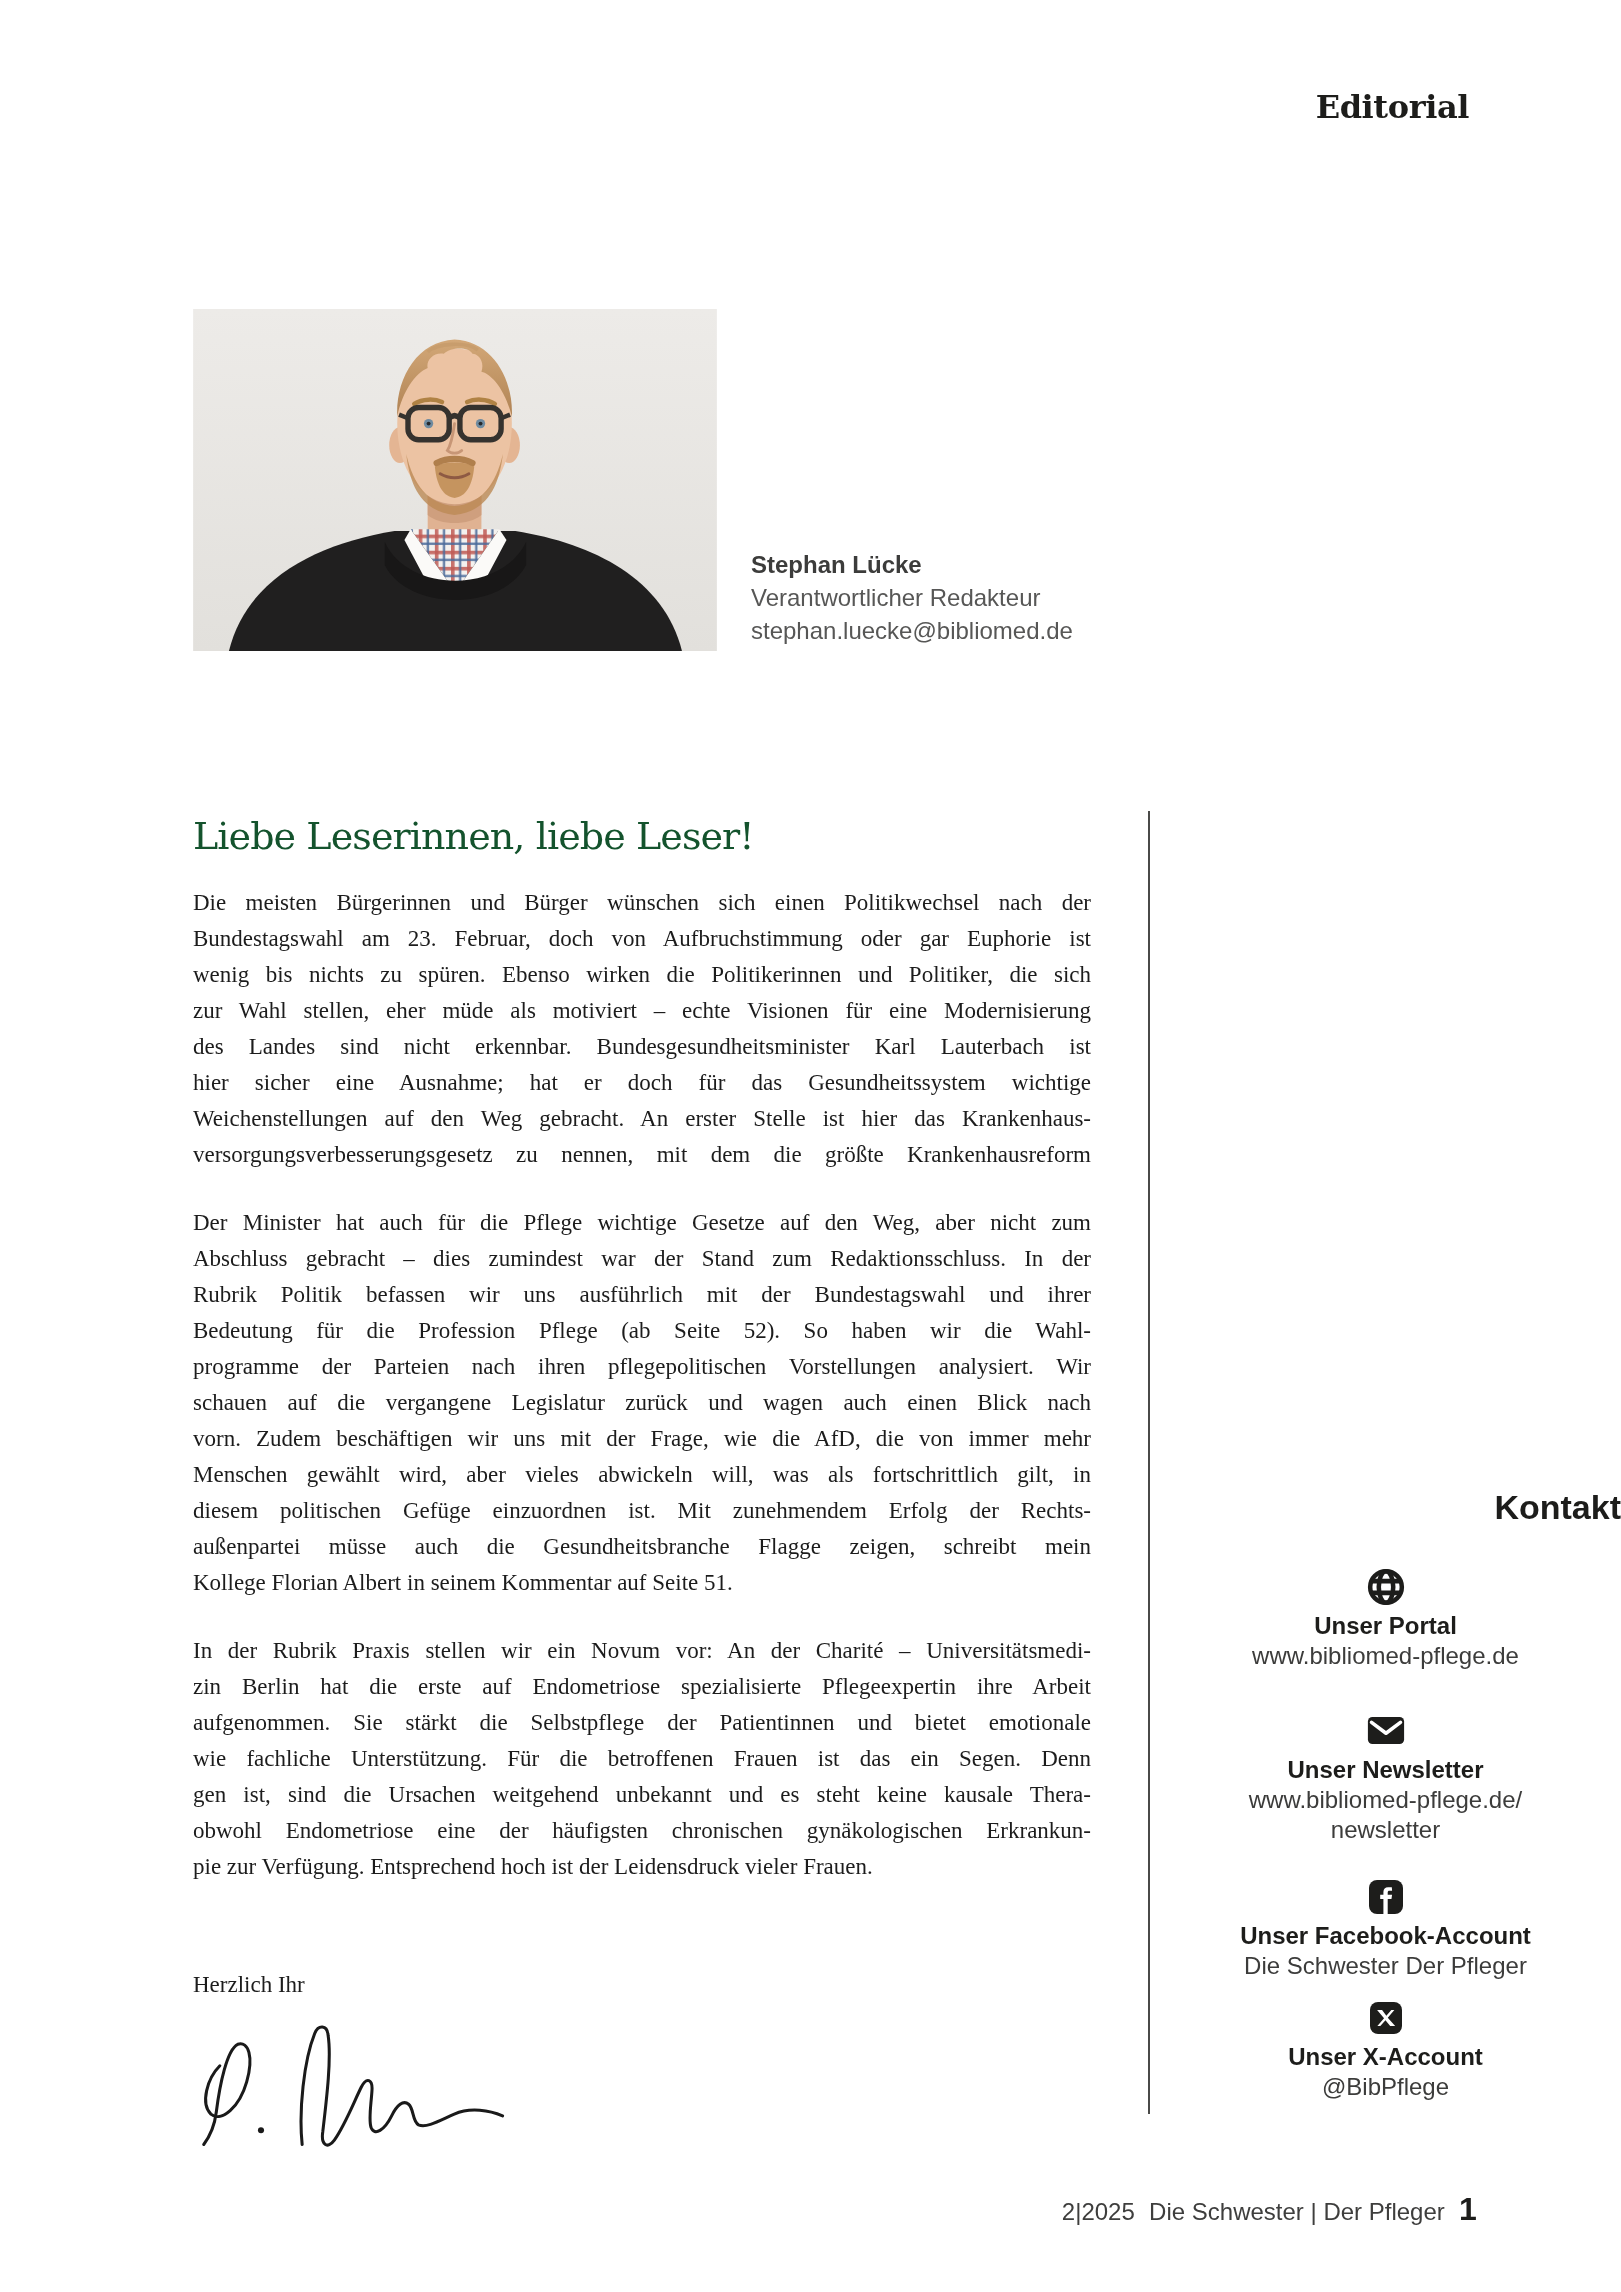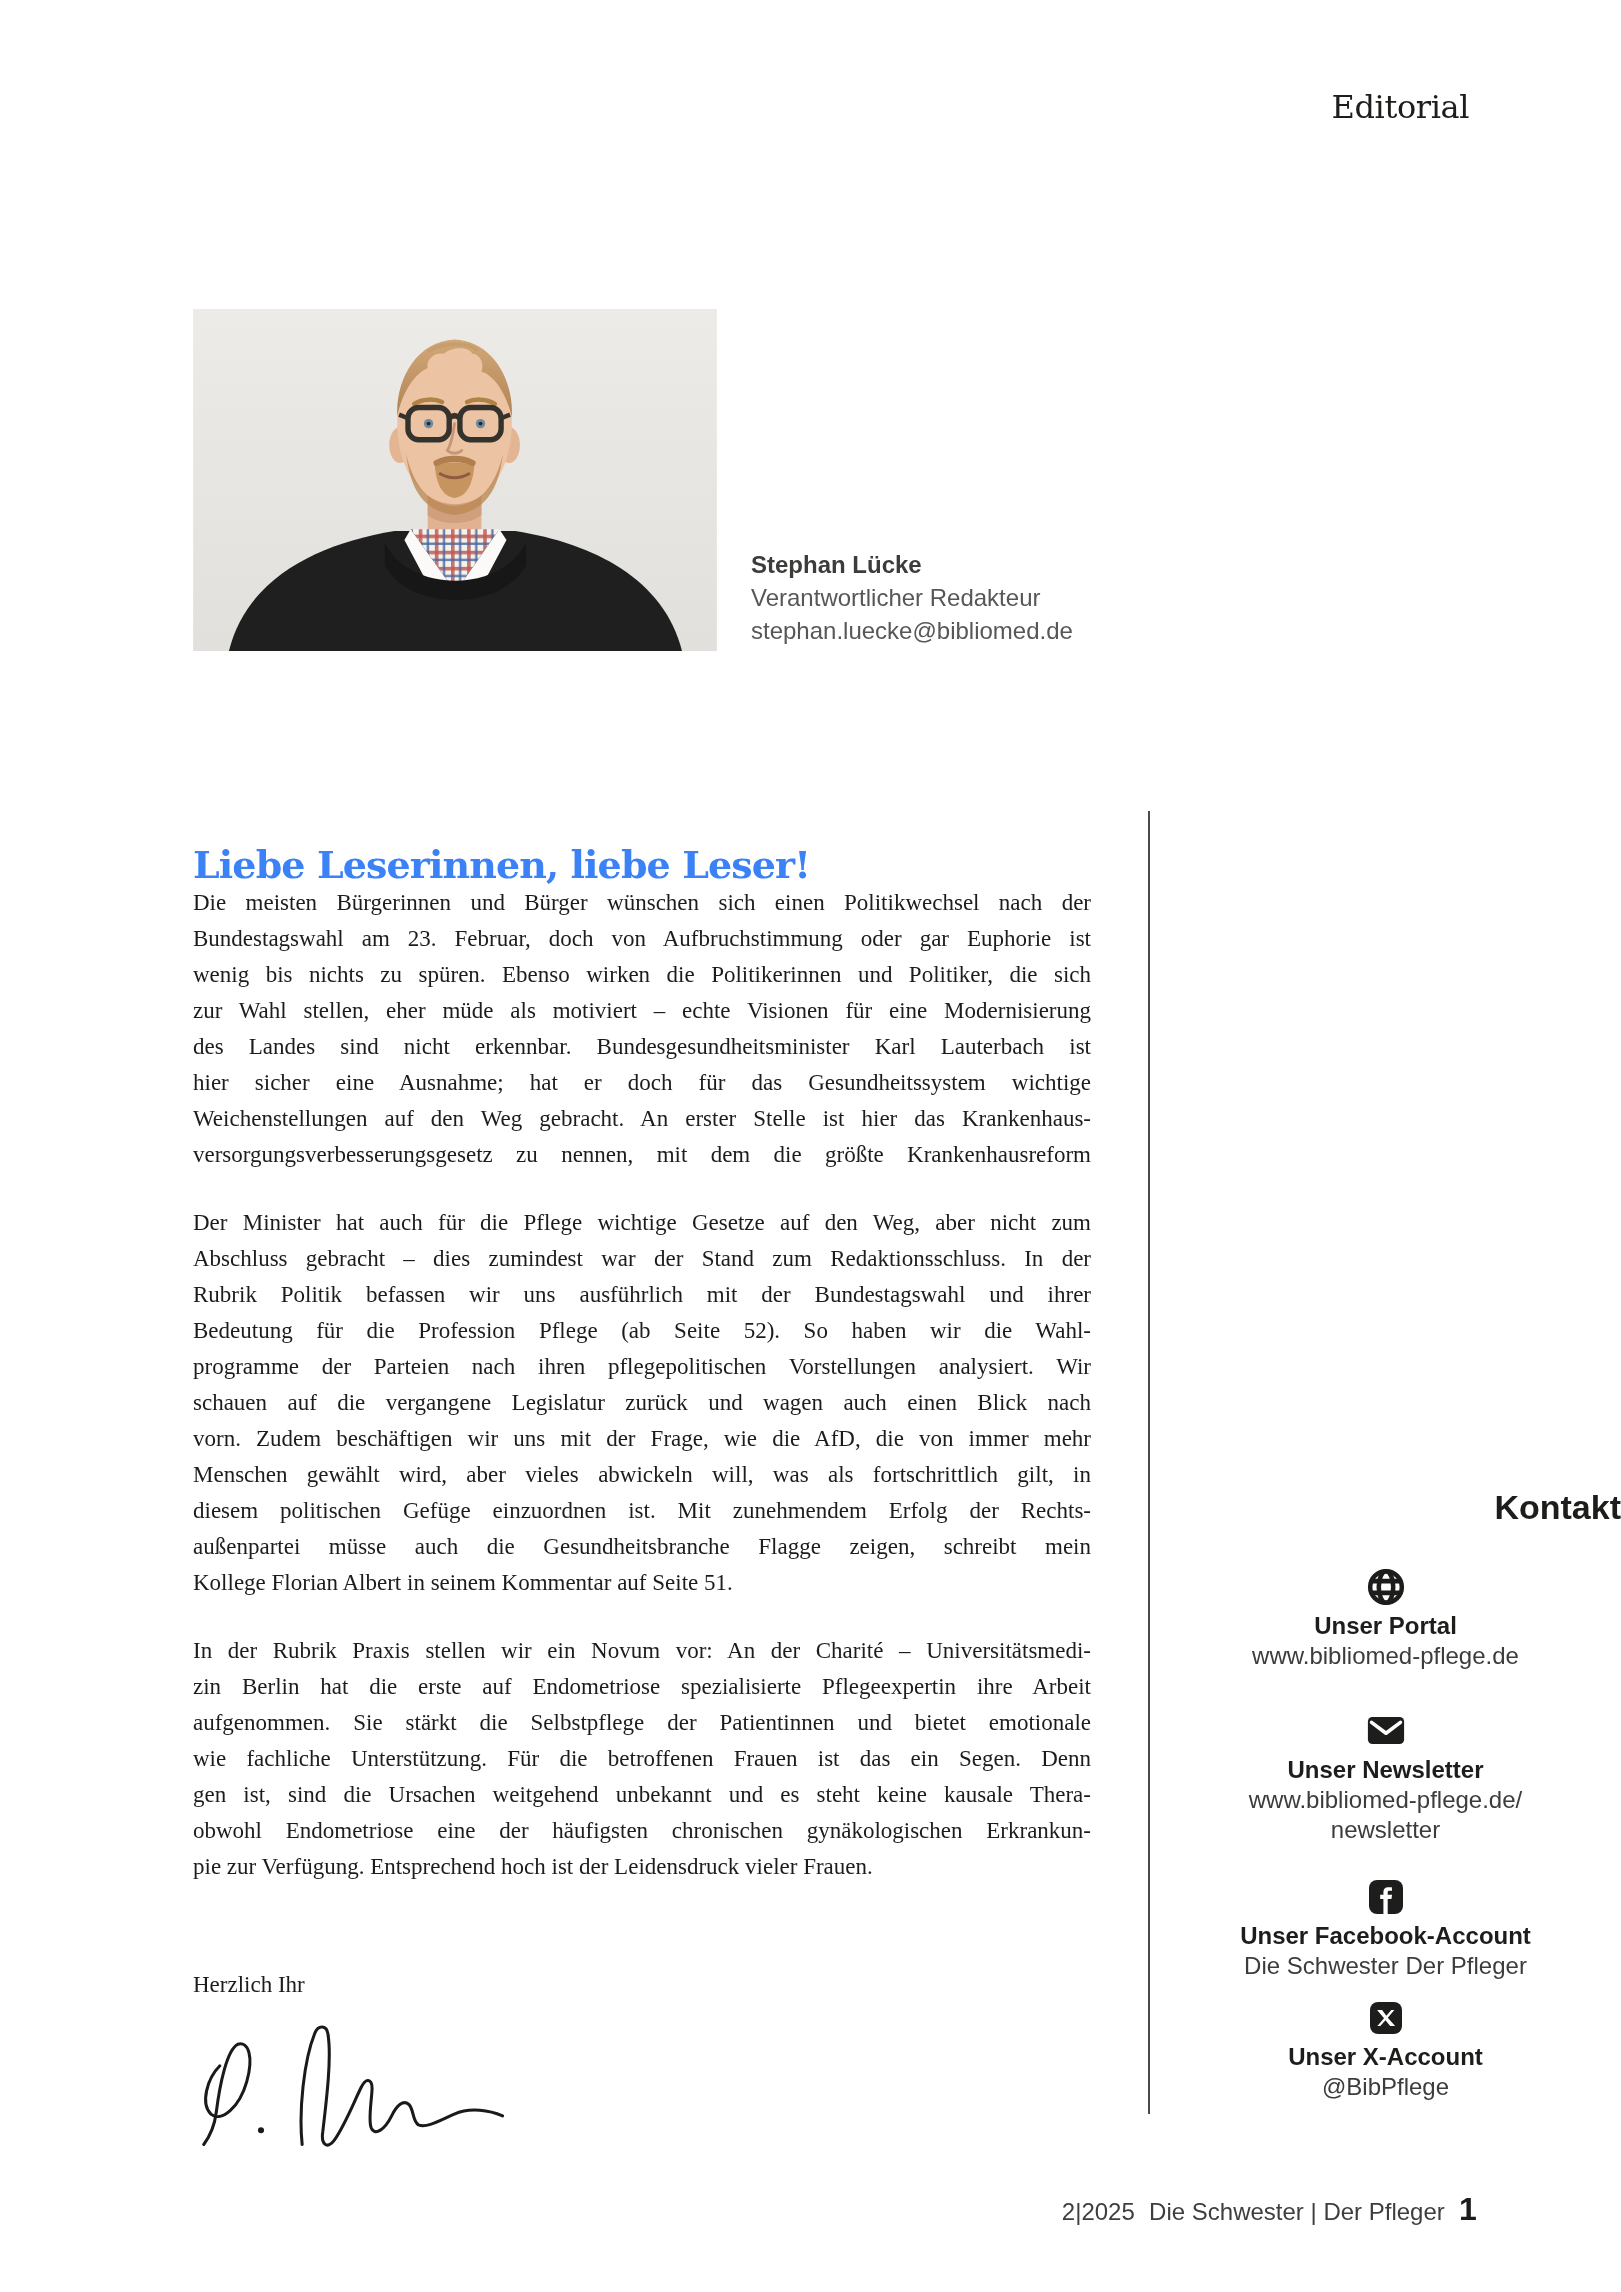--- a/index.html
+++ b/index.html
@@ -11,21 +11,21 @@
     overflow:hidden;
     font-family:"Liberation Sans",sans-serif;
     color:#1d1d1b;
   }
   
   .section-label{
     position:absolute;
     top:88px;
     right:152px;
     font-family:"DejaVu Serif","Liberation Serif",serif;
-    font-weight:400;
+    font-weight:700;
     font-size:32px;
     letter-spacing:-0.4px;
     color:#1d1d1b;
   }
   
   .photo{
     position:absolute;
     left:193px;
     top:309px;
     width:524px;
@@ -40,26 +40,26 @@
     top:548px;
     font-size:24px;
     line-height:33px;
     color:#575756;
   }
   .caption .name{font-weight:700;color:#3c3c3b;}
   
   .headline{
     position:absolute;
     left:193px;
-    top:842px;
+    top:814px;
     font-family:"DejaVu Serif","Liberation Serif",serif;
-    font-weight:700;
+    font-weight:400;
     font-size:38px;
     letter-spacing:-0.9px;
-    color:#3b82f6;
+    color:#14532d;
   }
   
   .body-copy{
     position:absolute;
     left:193px;
     top:885px;
     width:898px;
     font-family:"Liberation Serif",serif;
     font-size:23px;
     color:#1c1c1c;

